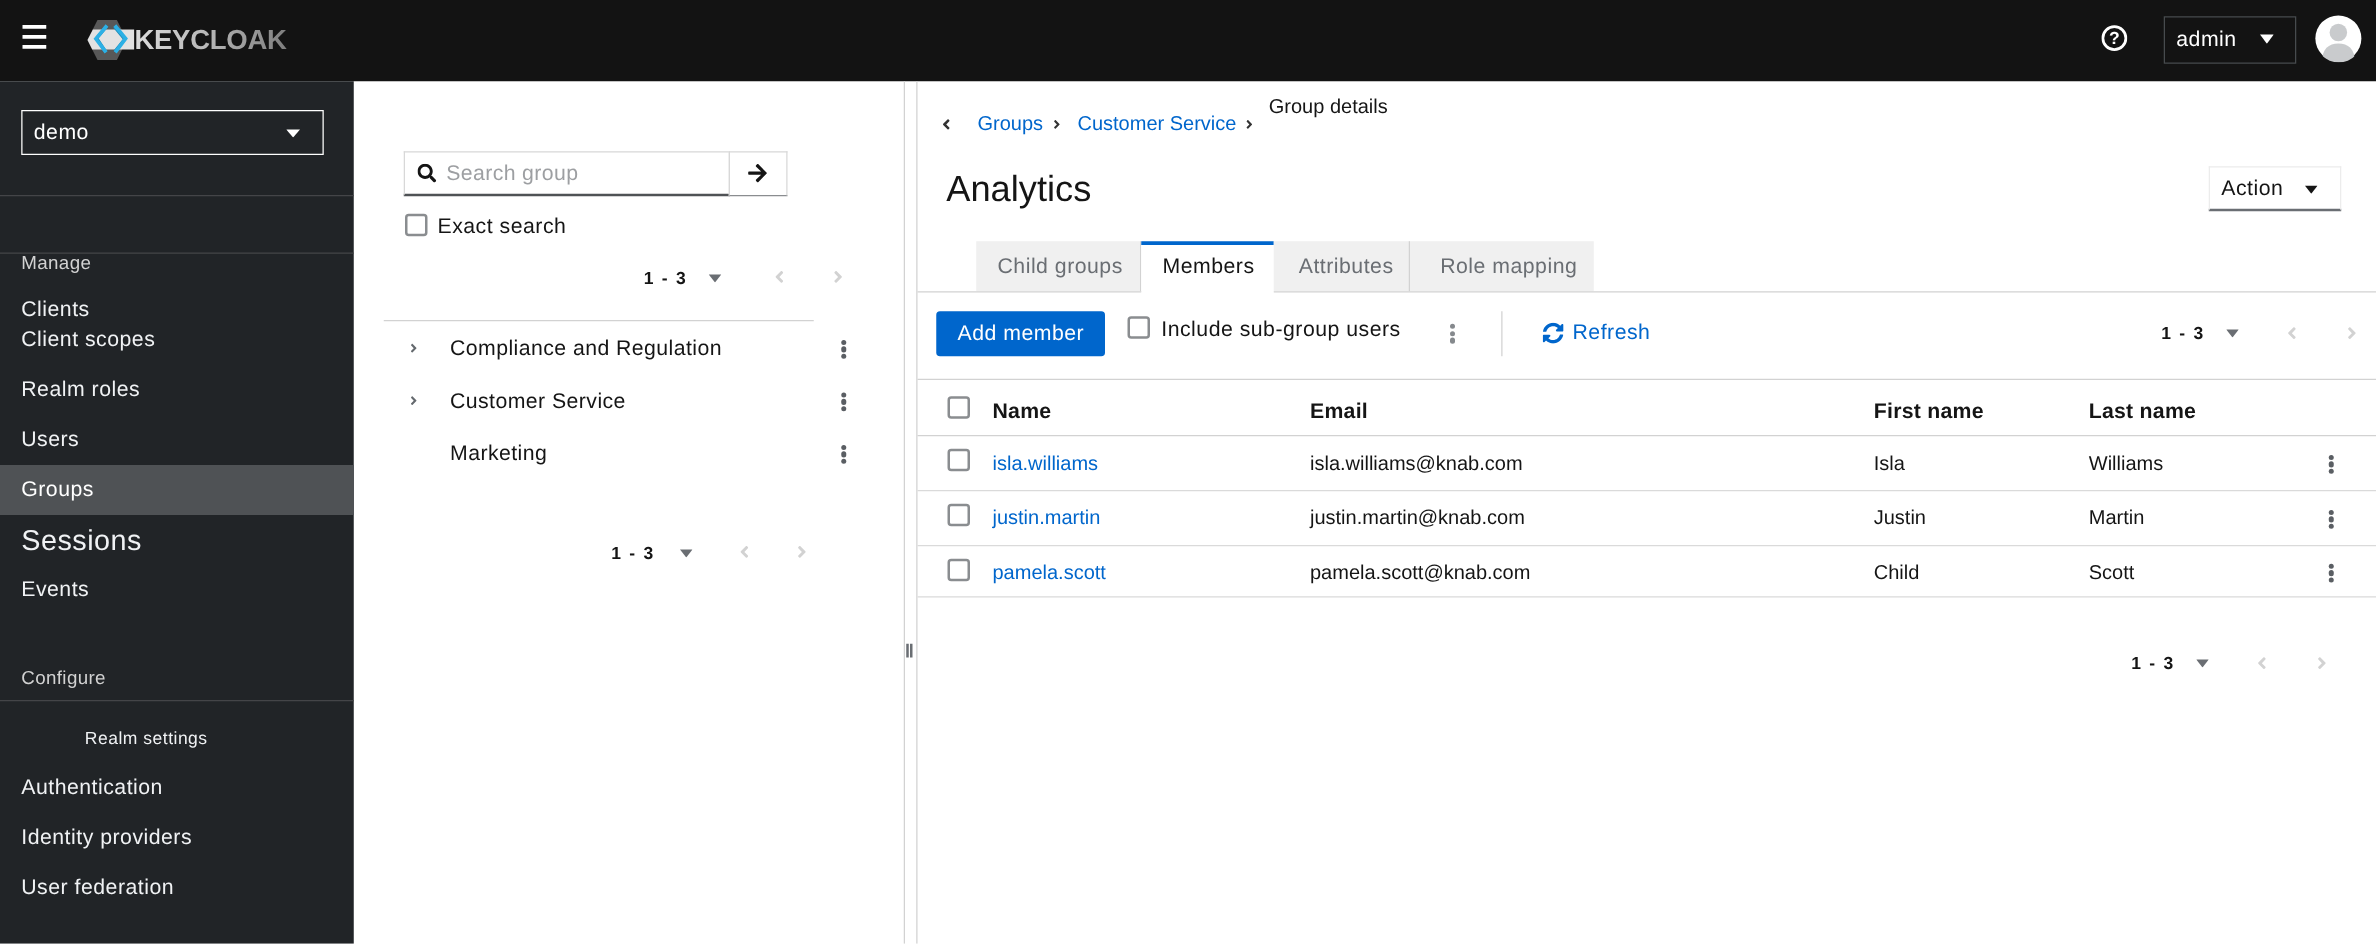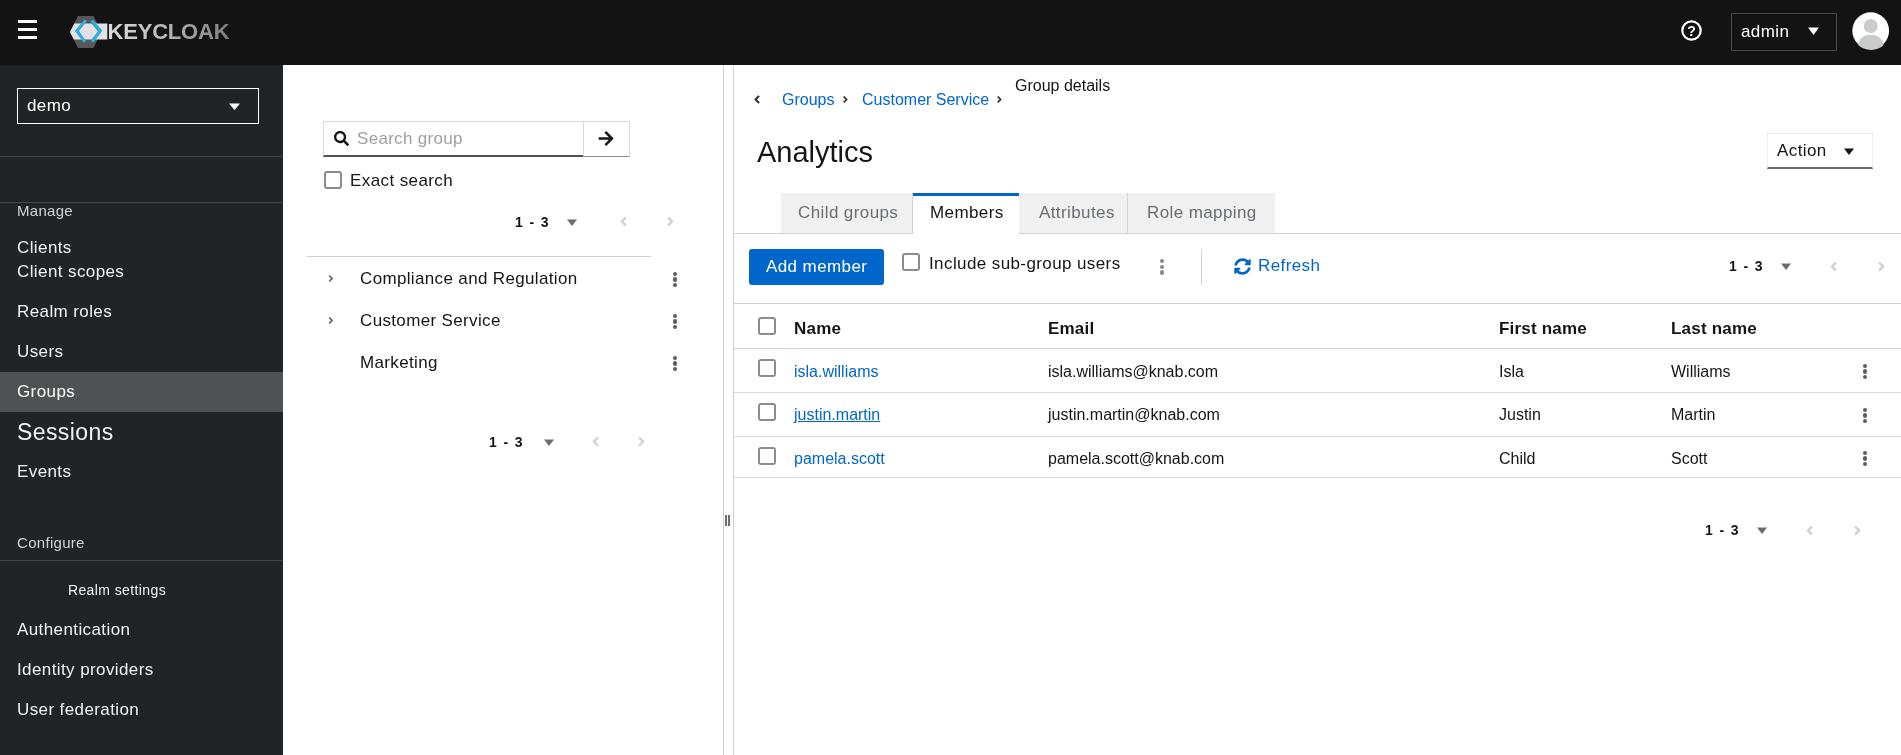--- a/index.html
+++ b/index.html
@@ -179,21 +179,21 @@
 
 <div class="abs" style="left:781px;top:193px;width:132px;height:40px;background:#f0f0f0;border-right:1px solid #d2d2d2;"></div>
 <div class="abs" style="left:913px;top:193px;width:106px;height:40px;background:#fff;border-top:3px solid #0066cc;"></div>
 <div class="abs" style="left:1019px;top:193px;width:109px;height:40px;background:#f0f0f0;border-right:1px solid #d2d2d2;"></div>
 <div class="abs" style="left:1128px;top:193px;width:147px;height:40px;background:#f0f0f0;"></div>
 <div class="abs" style="left:734px;top:233px;width:179px;height:1px;background:#d2d2d2;"></div>
 <div class="abs" style="left:1019px;top:233px;width:882px;height:1px;background:#d2d2d2;"></div>
 <div class="abs grey" style="left:798px;top:203px;width:110px;height:20px;line-height:20px;font-size:17px;letter-spacing:0.4px;">Child groups</div>
 <div class="abs" style="left:930px;top:203px;width:80px;height:20px;line-height:20px;font-size:17px;letter-spacing:0.4px;color:#151515;">Members</div>
 <div class="abs grey" style="left:1039px;top:203px;width:85px;height:20px;line-height:20px;font-size:17px;letter-spacing:0.4px;">Attributes</div>
-<div class="abs grey" style="left:1147px;top:203px;width:120px;height:20px;line-height:20px;font-size:17px;letter-spacing:0.4px;">Role mapping</div>
+<div class="abs grey" style="left:1147px;top:203px;width:120px;height:20px;line-height:20px;font-size:17px;letter-spacing:0.4px;text-align:center;">Role mapping</div>
 
 <div class="abs" style="left:749px;top:249px;width:135px;height:36px;background:#0066cc;border-radius:3px;"></div>
 <div class="abs" style="left:766px;top:257px;width:120px;height:20px;line-height:20px;font-size:17px;letter-spacing:0.4px;color:#fff;">Add member</div>
 <div class="chk" style="left:902px;top:253px;"></div>
 <div class="abs" style="left:929px;top:254px;width:220px;height:20px;line-height:20px;font-size:17px;letter-spacing:0.4px;color:#151515;">Include sub-group users</div>
 <div class="abs kebab" style="left:1159.6px;top:257.6px;width:5px;height:16px;">
       <i style="background:#85898d;"></i>
       <i style="background:#85898d;"></i>
       <i style="background:#85898d;"></i>
     </div>
@@ -229,21 +229,21 @@
 <div class="abs t16" style="left:1048px;top:362px;height:20px;line-height:20px;">isla.williams@knab.com</div>
 <div class="abs t16" style="left:1499px;top:362px;height:20px;line-height:20px;">Isla</div>
 <div class="abs t16" style="left:1671px;top:362px;height:20px;line-height:20px;">Williams</div>
 <div class="abs kebab" style="left:1862.5px;top:362.4px;width:5px;height:16px;">
       <i></i>
       <i></i>
       <i></i>
     </div>
 
 <div class="chk" style="left:758px;top:403px;"></div>
-<div class="abs blue" style="left:794px;top:405px;height:20px;line-height:20px;font-size:16px;text-decoration:underline;">justin.martin</div>
+<div class="abs blue" style="left:794px;top:405px;height:20px;line-height:20px;font-size:16px;">justin.martin</div>
 <div class="abs t16" style="left:1048px;top:405px;height:20px;line-height:20px;">justin.martin@knab.com</div>
 <div class="abs t16" style="left:1499px;top:405px;height:20px;line-height:20px;">Justin</div>
 <div class="abs t16" style="left:1671px;top:405px;height:20px;line-height:20px;">Martin</div>
 <div class="abs kebab" style="left:1862.5px;top:406.3px;width:5px;height:16px;">
       <i></i>
       <i></i>
       <i></i>
     </div>
 
 <div class="chk" style="left:758px;top:447px;"></div>

